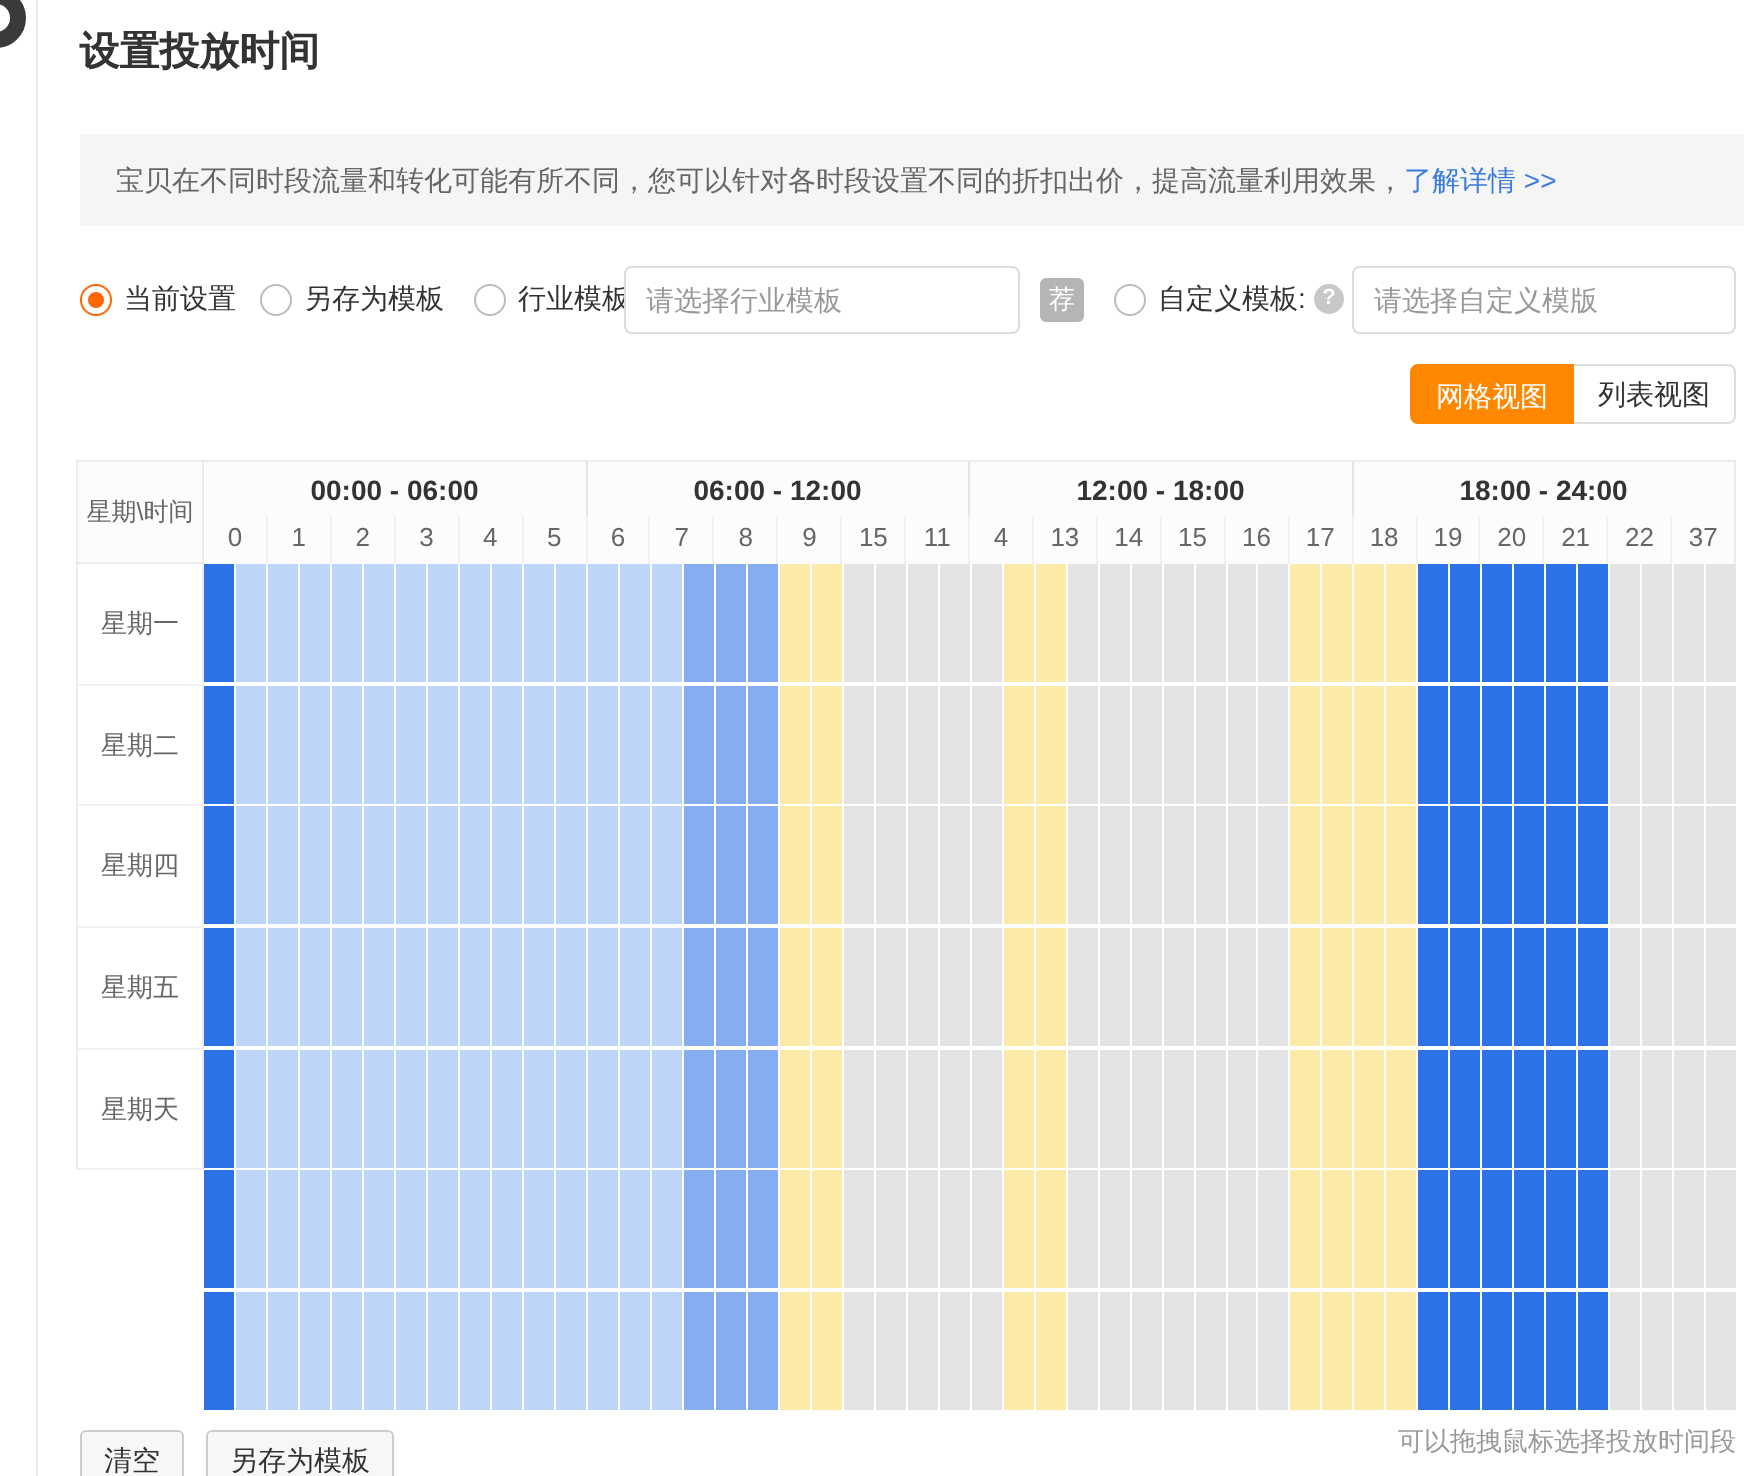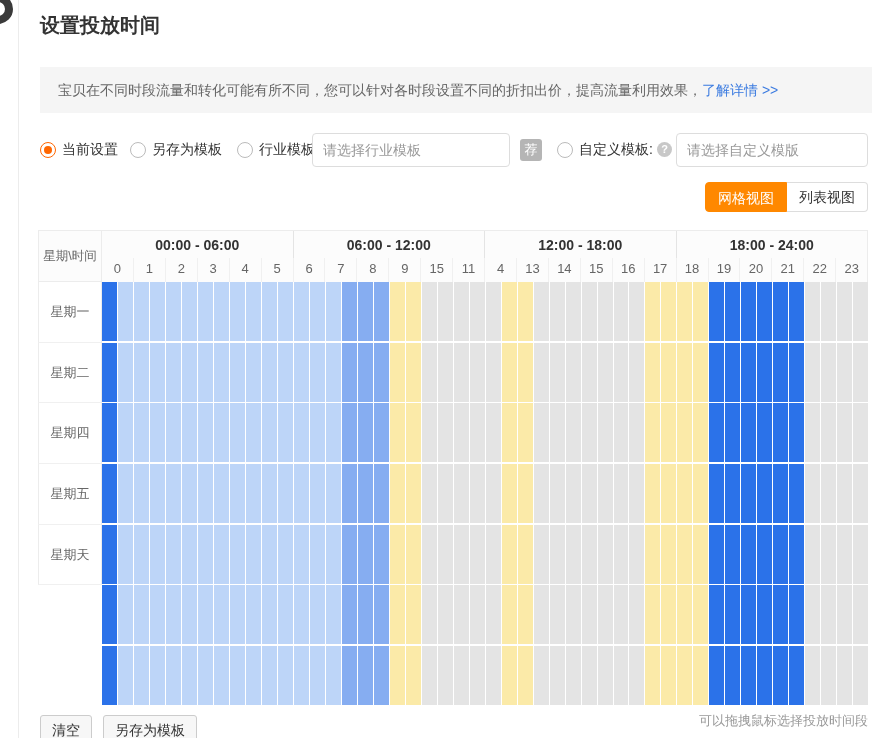--- a/index.html
+++ b/index.html
@@ -153,21 +153,21 @@
         <div class="hour-cell">13</div>
         <div class="hour-cell">14</div>
         <div class="hour-cell">15</div>
         <div class="hour-cell">16</div>
         <div class="hour-cell">17</div>
         <div class="hour-cell">18</div>
         <div class="hour-cell">19</div>
         <div class="hour-cell">20</div>
         <div class="hour-cell">21</div>
         <div class="hour-cell">22</div>
-        <div class="hour-cell">23</div>
+        <div class="hour-cell">37</div>
       </div>
     <div id="grid-rows">
         <div class="data-row">
           <div class="time-cell" style="background: rgb(43, 114, 233);"></div>
           <div class="time-cell" style="background: rgb(189, 213, 248);"></div>
           <div class="time-cell" style="background: rgb(189, 213, 248);"></div>
           <div class="time-cell" style="background: rgb(189, 213, 248);"></div>
           <div class="time-cell" style="background: rgb(189, 213, 248);"></div>
           <div class="time-cell" style="background: rgb(189, 213, 248);"></div>
           <div class="time-cell" style="background: rgb(189, 213, 248);"></div>

